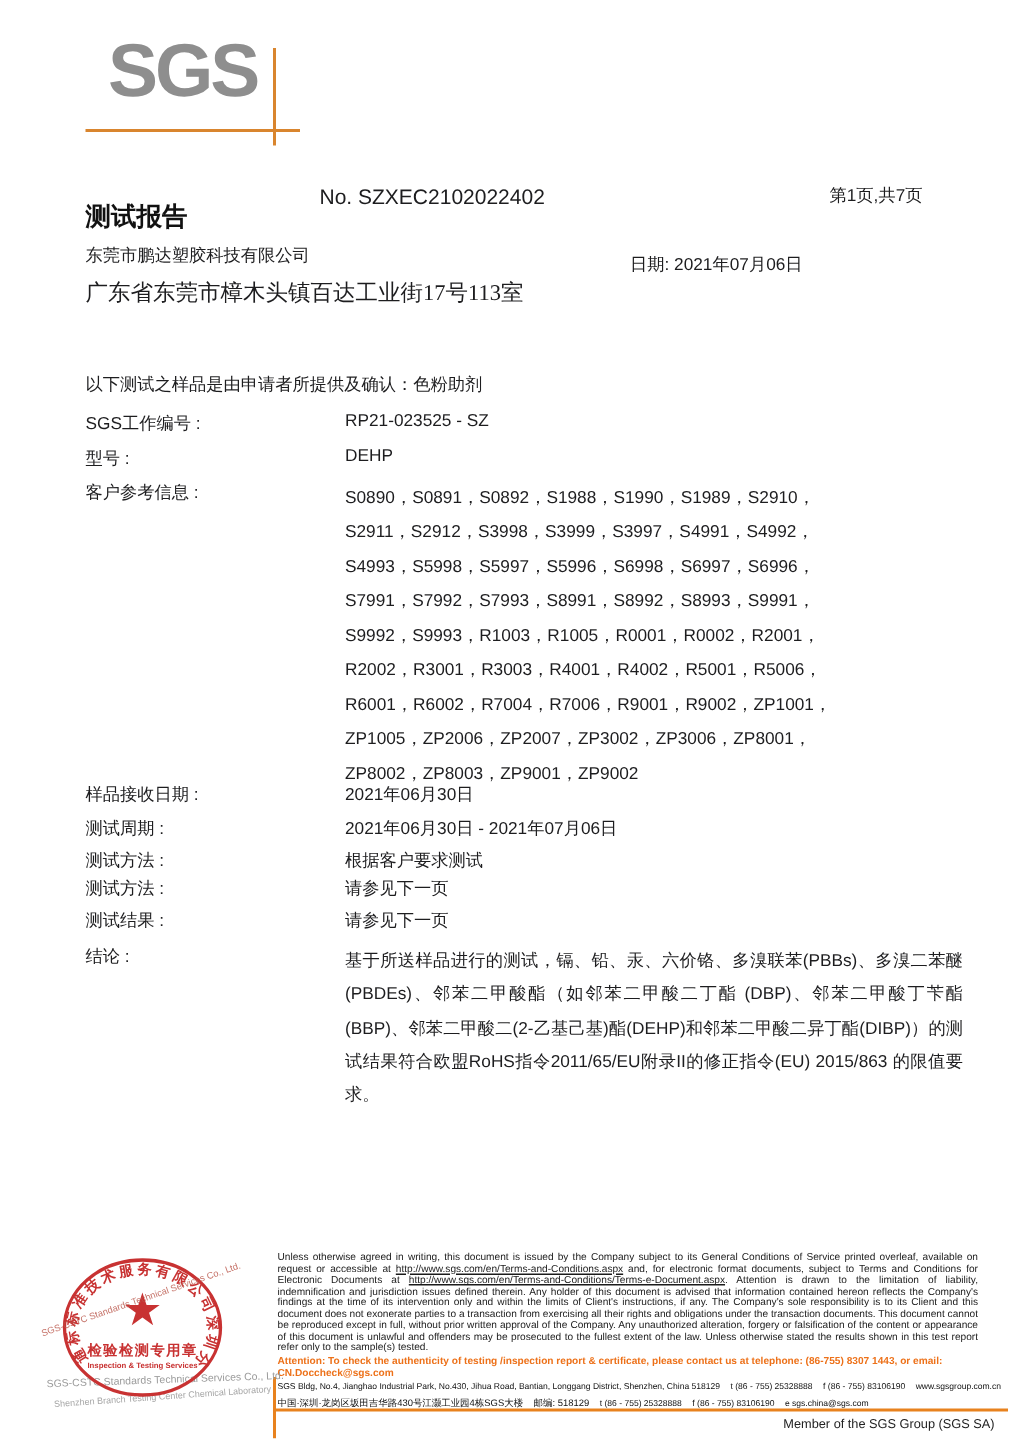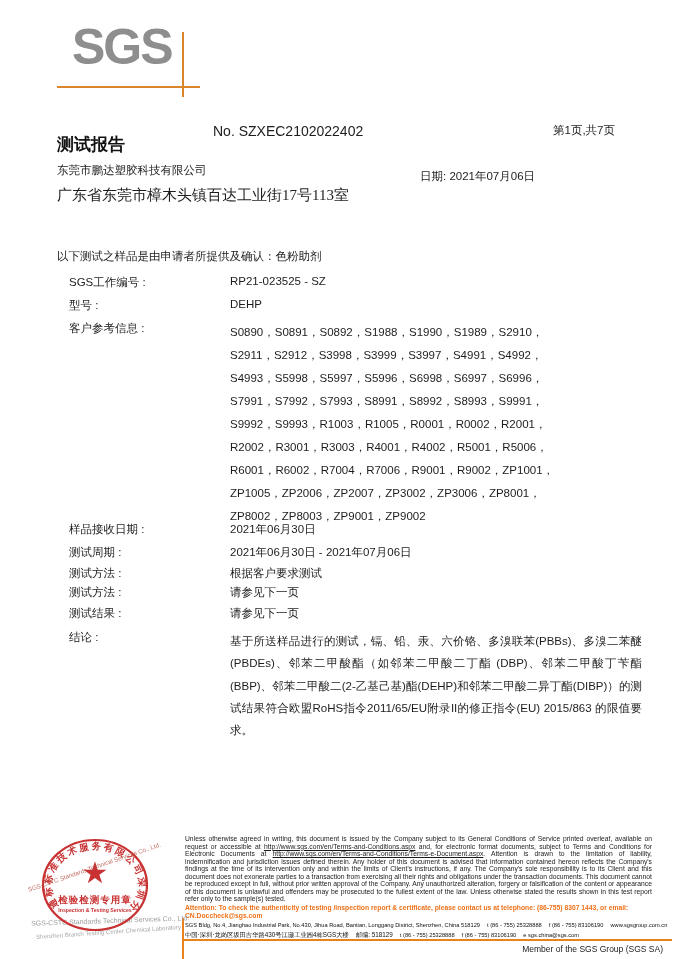--- a/index.html
+++ b/index.html
@@ -20,21 +20,21 @@
   .report-no{left:213px;top:123px;font-size:14px;}
   .report-date{left:420px;top:123px;font-size:11.5px;margin-top:46px;}
   .report-page{left:553px;top:123px;font-size:11.5px;text-align:right;}
 
   .company-name{left:57px;top:163px;font-size:11.5px;}
   .company-address{left:57px;top:186px;font-size:15px;font-family:Liberation Serif, serif;}
   .sample-intro{left:57px;top:249px;font-size:11.5px;}
 
   
   .frow{position:absolute;left:57px;font-size:11.5px;}
-  .frow .lab{position:absolute;left:12px;top:0;width:170px;}
+  .frow .lab{position:absolute;left:0;top:0;width:170px;}
   .frow .val{position:absolute;left:173px;top:0;width:412px;}
   .val.multiline{white-space:pre-line;line-height:23px;}
   .val.para{text-align:justify;line-height:22.3px;}
 
   
   .footer-text{left:185px;top:835px;width:467px;display:flex;flex-direction:column;}
   .legal{font-size:6.75px;line-height:1.12;text-align:justify;color:#1b1b1b;font-weight:500;}
   .legal .lnk{text-decoration:underline;}
   .attention{font-size:6.75px;line-height:1.18;font-weight:700;color:#ed7119;margin-top:1px;}
   .addr-row{display:flex;gap:7px;align-items:baseline;white-space:nowrap;font-size:5.7px;color:#101010;margin-top:2.5px;font-weight:500;}

